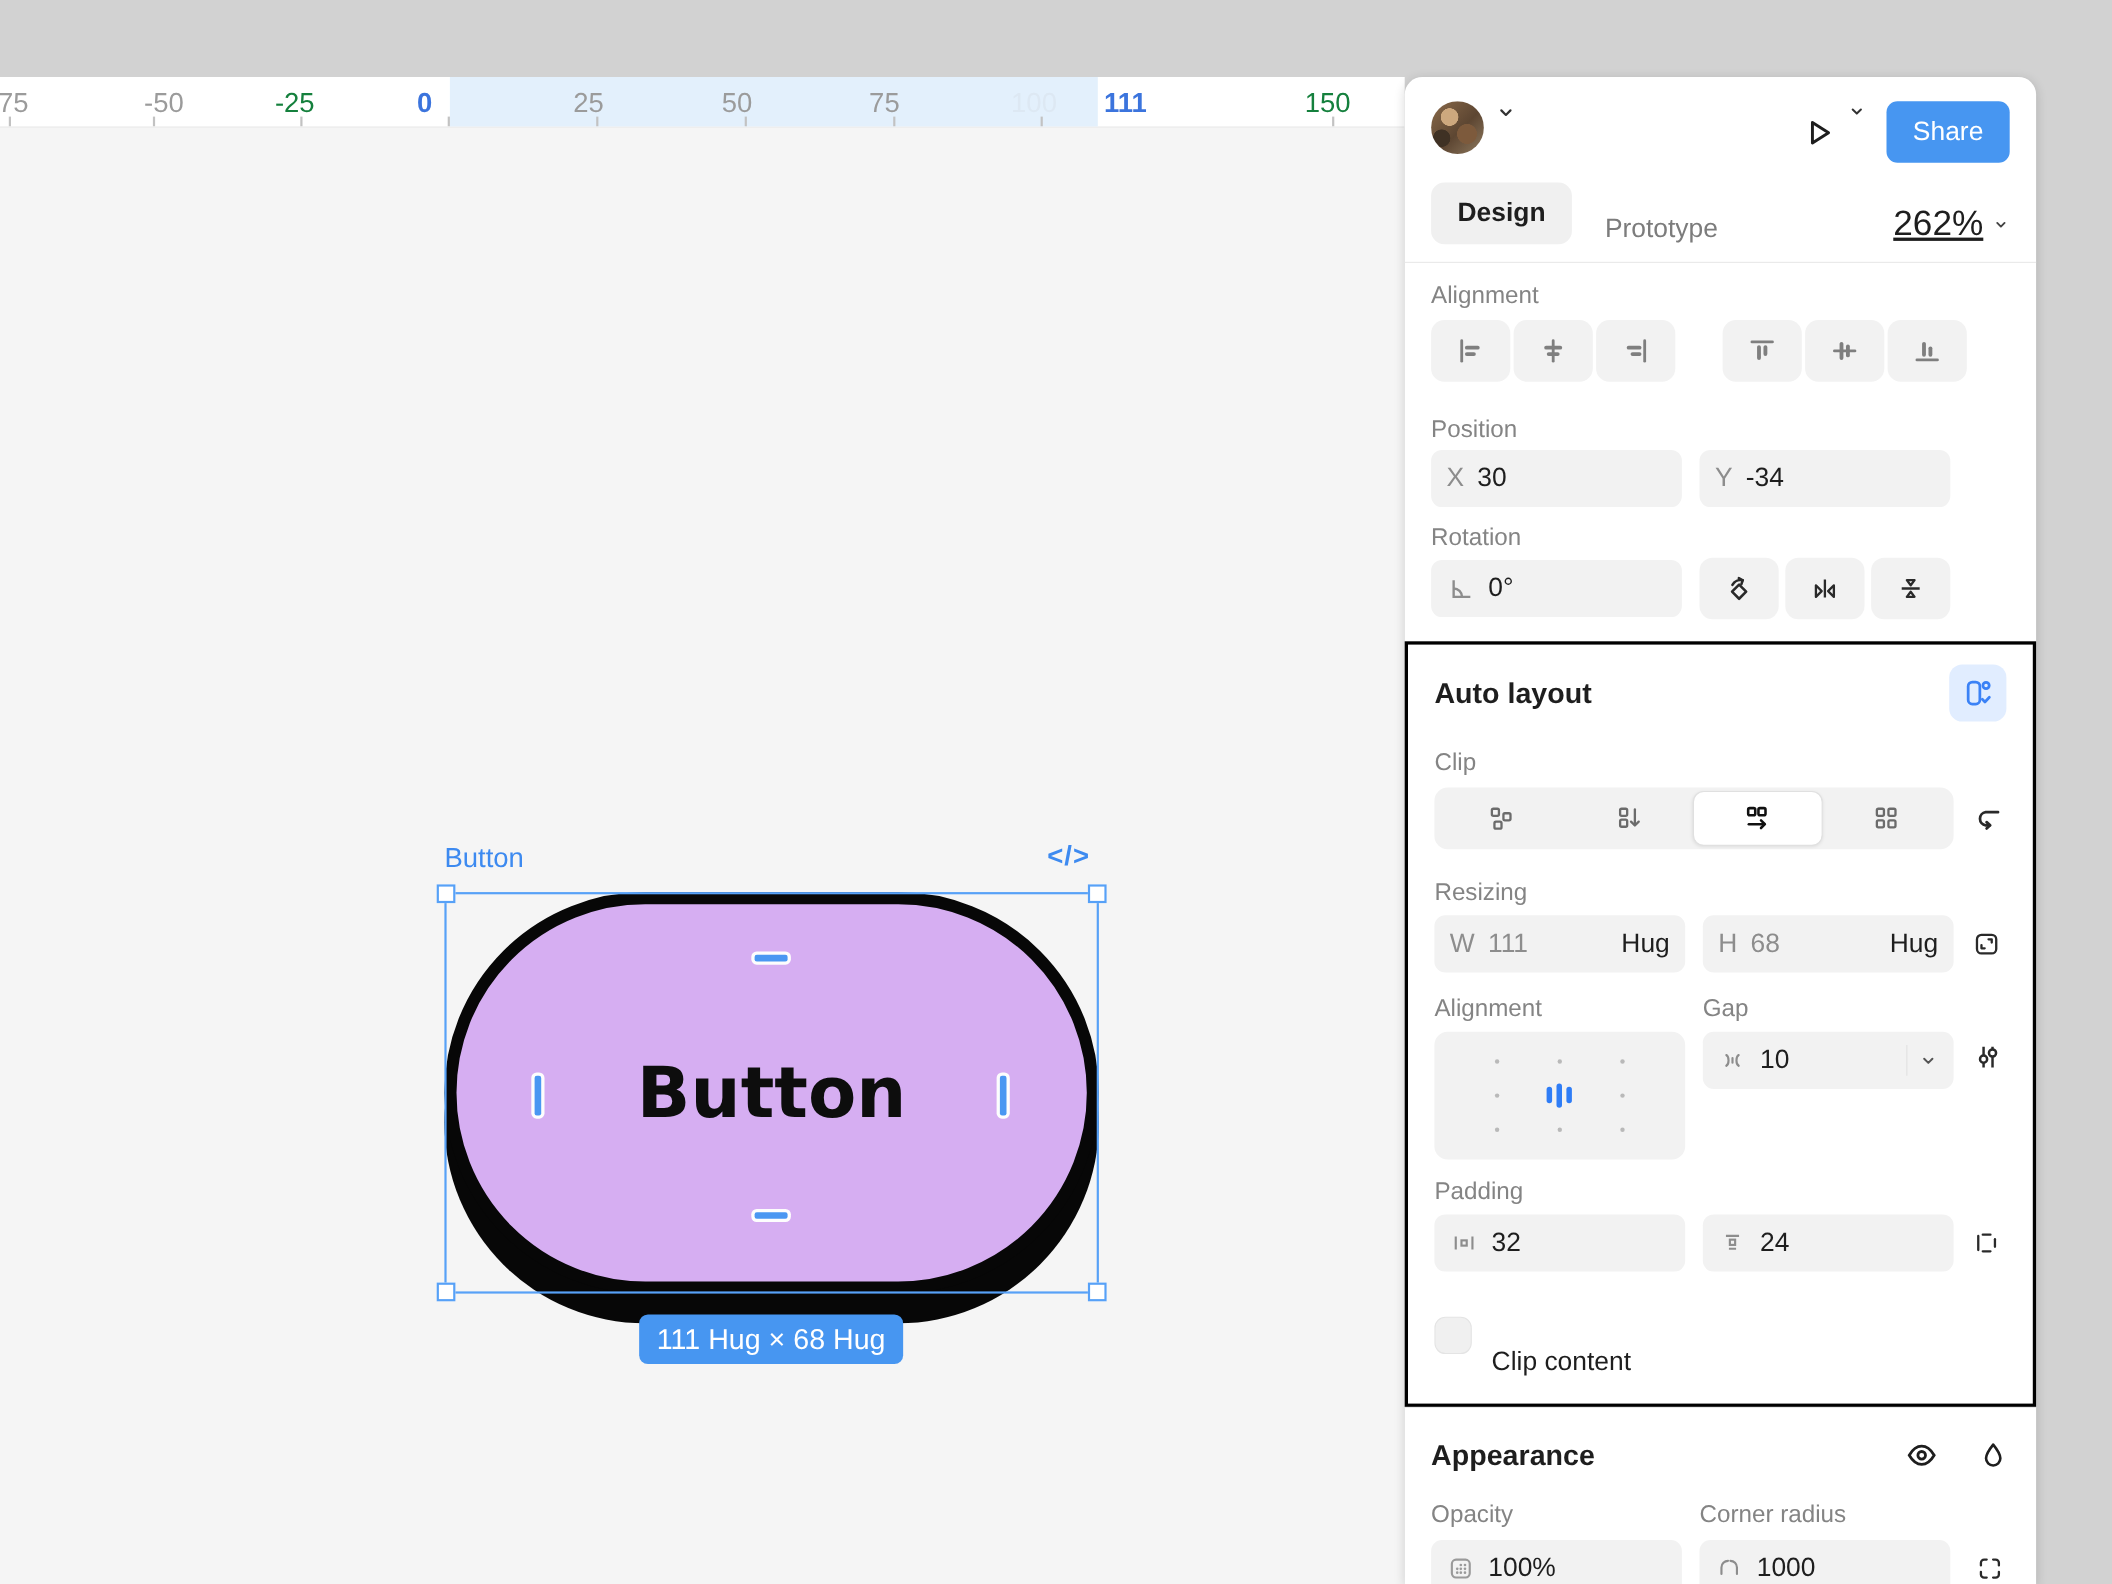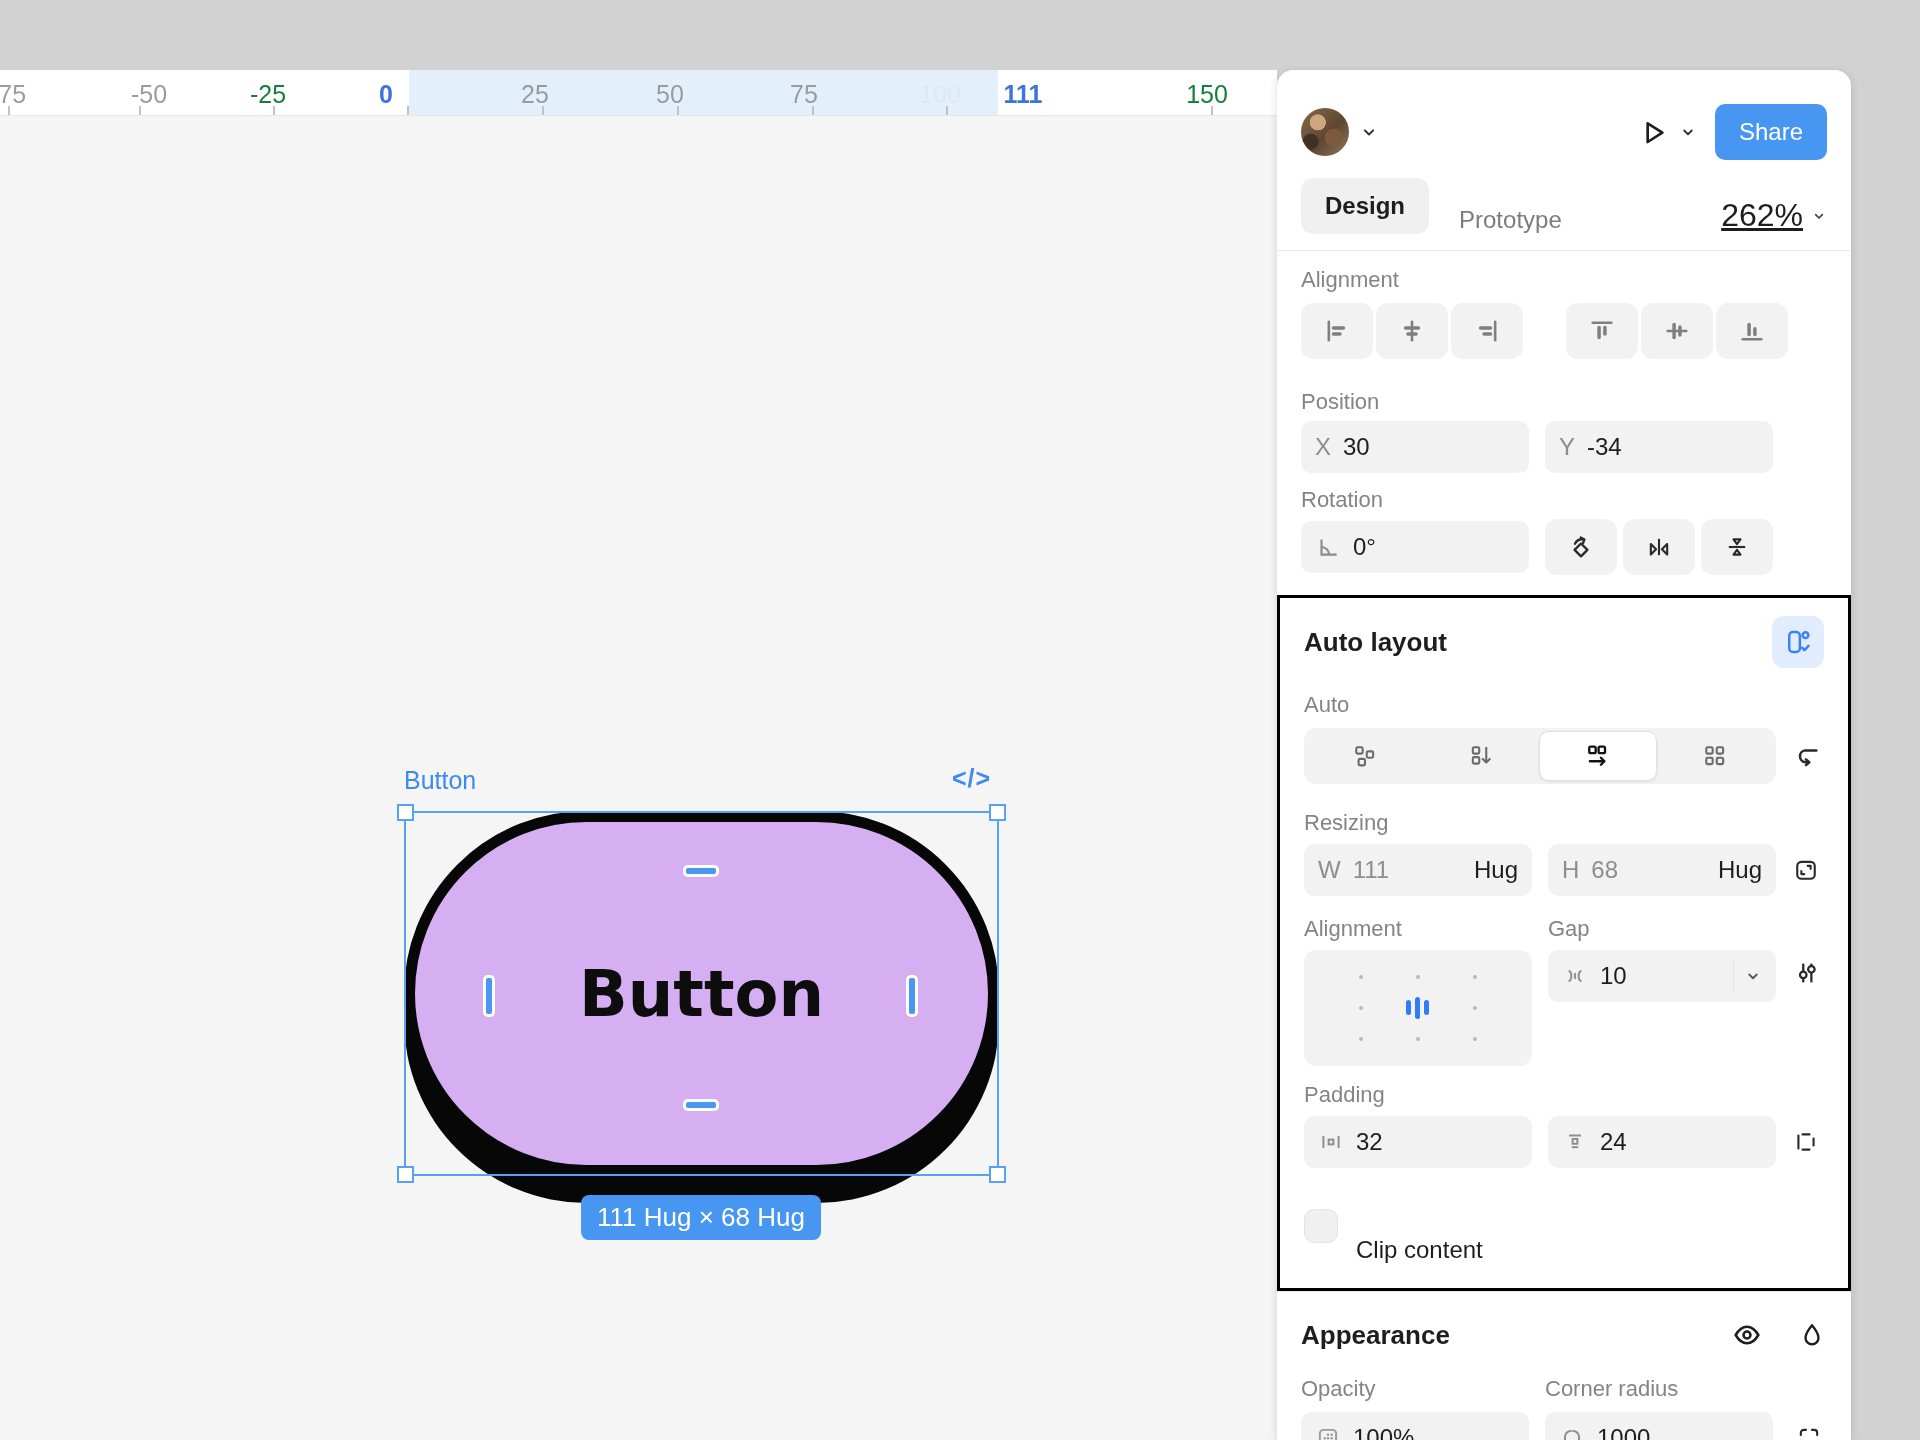--- a/index.html
+++ b/index.html
@@ -37,21 +37,21 @@
 
   .size-badge { position:absolute; top:1079px; left:701px; transform:translateX(-50%);
                 background:#4796f1; color:#ffffff; font-size:26px; font-weight:500;
                 padding:7px 16px; border-radius:8px; white-space:nowrap; }
 
   
   .panel { position:absolute; left:1277px; top:70px; width:574px; height:1370px; background:#ffffff;
            border-radius:16px 16px 0 0; box-shadow:0 2px 10px rgba(0,0,0,.14); }
   .divider { height:1px; background:#e8e8e8; }
 
-  .head-row1 { display:flex; align-items:center; padding:34px 24px 0 24px; }
+  .head-row1 { display:flex; padding:22px 24px 0 24px; }
   .avatar { width:48px; height:48px; border-radius:50%;
             background:
               radial-gradient(circle at 35% 30%, #cda87e 0 17%, rgba(0,0,0,0) 18%),
               radial-gradient(circle at 68% 62%, #7d5a3c 0 20%, rgba(0,0,0,0) 21%),
               radial-gradient(circle at 20% 70%, #3f3124 0 15%, rgba(0,0,0,0) 16%),
               linear-gradient(135deg, #8a6a4a, #5d4632 55%, #8f7a5f); }
   .chev { margin-left:10px; }
   .head-spacer { flex:1; }
   .play-btn { background:none; border:none; cursor:pointer; padding:4px; }
   .play-chev { margin:0 18px 0 10px; }
@@ -332,21 +332,21 @@
         <span>
             <svg width="30" height="30" viewBox="0 0 24 24" fill="none" stroke="#3b82f6" stroke-width="2" stroke-linecap="round" stroke-linejoin="round">
               <rect x="5" y="4" width="8.5" height="16" rx="3"></rect>
               <circle cx="18" cy="6.5" r="2.3"></circle>
               <path d="M15.3 16.6l1.9 1.9 3.2-3.4"></path>
             </svg>
           </span>
       </button>
     </div>
 
-    <div class="sec-label mt24">Auto</div>
+    <div class="sec-label mt24">Clip</div>
     <div class="row2 mt10">
       <div class="seg">
         <button class="seg-cell">
           <span>
               <svg width="28" height="28" viewBox="0 0 24 24" fill="none" stroke="#6b6b6b" stroke-width="1.8">
                 <rect x="4.5" y="4.5" width="5.5" height="5.5" rx="1.2"></rect>
                 <rect x="13.5" y="8" width="5.5" height="5.5" rx="1.2"></rect>
                 <rect x="6.5" y="14.5" width="5.5" height="5.5" rx="1.2"></rect>
               </svg>
             </span>

